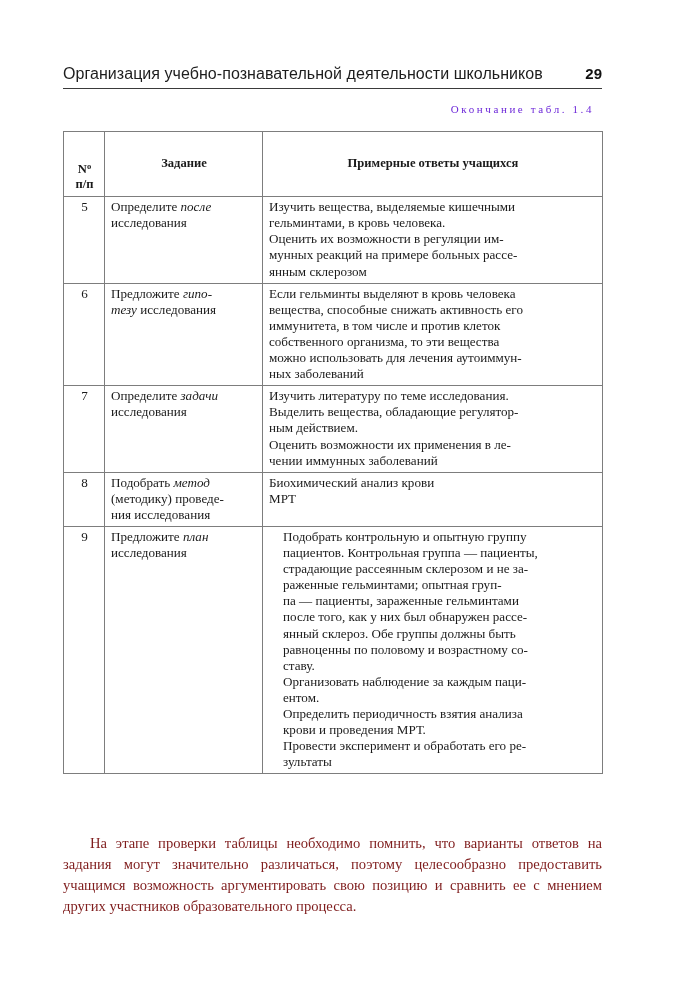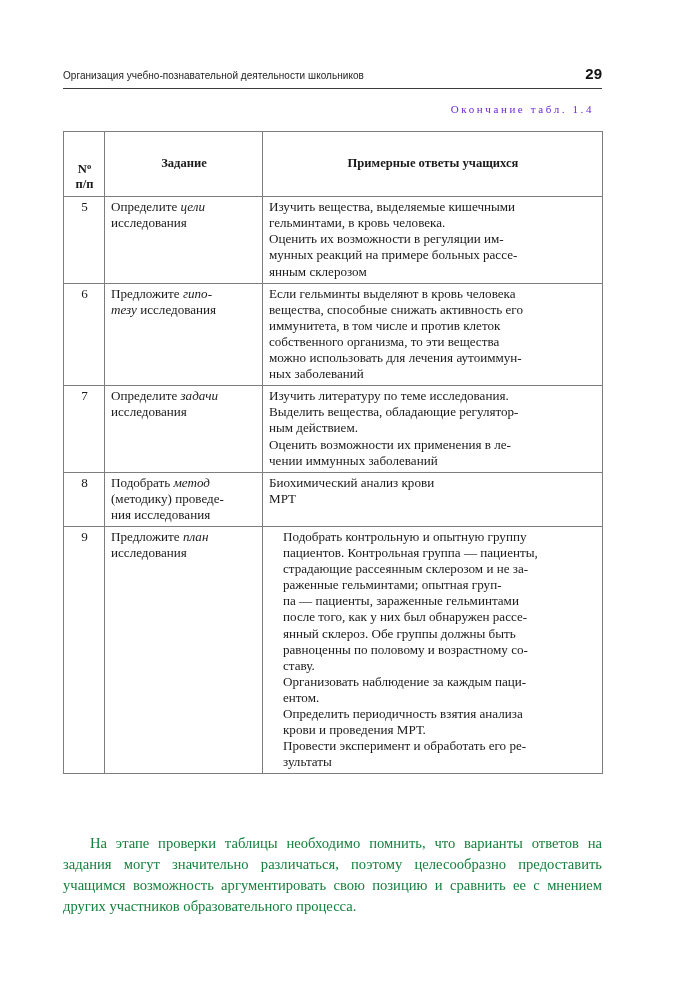--- a/index.html
+++ b/index.html
@@ -30,21 +30,21 @@
     position: absolute;
     left: 63px;
     top: 65px;
     width: 539px;
     display: flex;
     align-items: baseline;
     justify-content: space-between;
     font-family: "Liberation Sans", "DejaVu Sans", sans-serif;
   }
   .running-head-title {
-    font-size: 10px;
+    font-size: 16px;
     color: #1d1d1d;
     letter-spacing: 0.05px;
     white-space: nowrap;
   }
   .running-head-page {
     font-size: 15px;
     font-weight: bold;
     color: #111111;
   }
   .head-rule {
@@ -118,21 +118,21 @@
   
   .closing {
     position: absolute;
     left: 63px;
     top: 818px;
     width: 539px;
     font-size: 14.6px;
     line-height: 21.1px;
     text-align: justify;
     text-indent: 27px;
-    color: #15803d;
+    color: #7f1d1d;
     hyphens: none;
   }
 </style>
 </head>
 <body>
 
 <div class="page">
 
   <div class="running-head">
     <span class="running-head-title">Организация учебно-познавательной деятельности школьников</span>
@@ -155,21 +155,21 @@
             <span class="hdr-num-line1">N<sup class="ord">o</sup></span>
             <span class="hdr-num-line2">п/п</span>
           </th>
           <th>Задание</th>
           <th>Примерные ответы учащихся</th>
         </tr>
       </thead>
       <tbody id="tbody">
           <tr>
             <td class="num">5</td>
-            <td><span style="white-space: pre-wrap;">Определите </span><span class="it" style="white-space: pre-wrap;">цели</span><span style="white-space: pre-wrap;">
+            <td><span style="white-space: pre-wrap;">Определите </span><span class="it" style="white-space: pre-wrap;">после</span><span style="white-space: pre-wrap;">
 исследования</span></td>
             <td style="white-space: pre-wrap;">Изучить вещества, выделяемые кишечными
 гельминтами, в кровь человека.
 Оценить их возможности в регуляции им-
 мунных реакций на примере больных рассе-
 янным склерозом</td>
           </tr>
           <tr>
             <td class="num">6</td>
             <td><span style="white-space: pre-wrap;">Предложите </span><span class="it" style="white-space: pre-wrap;">гипо-

